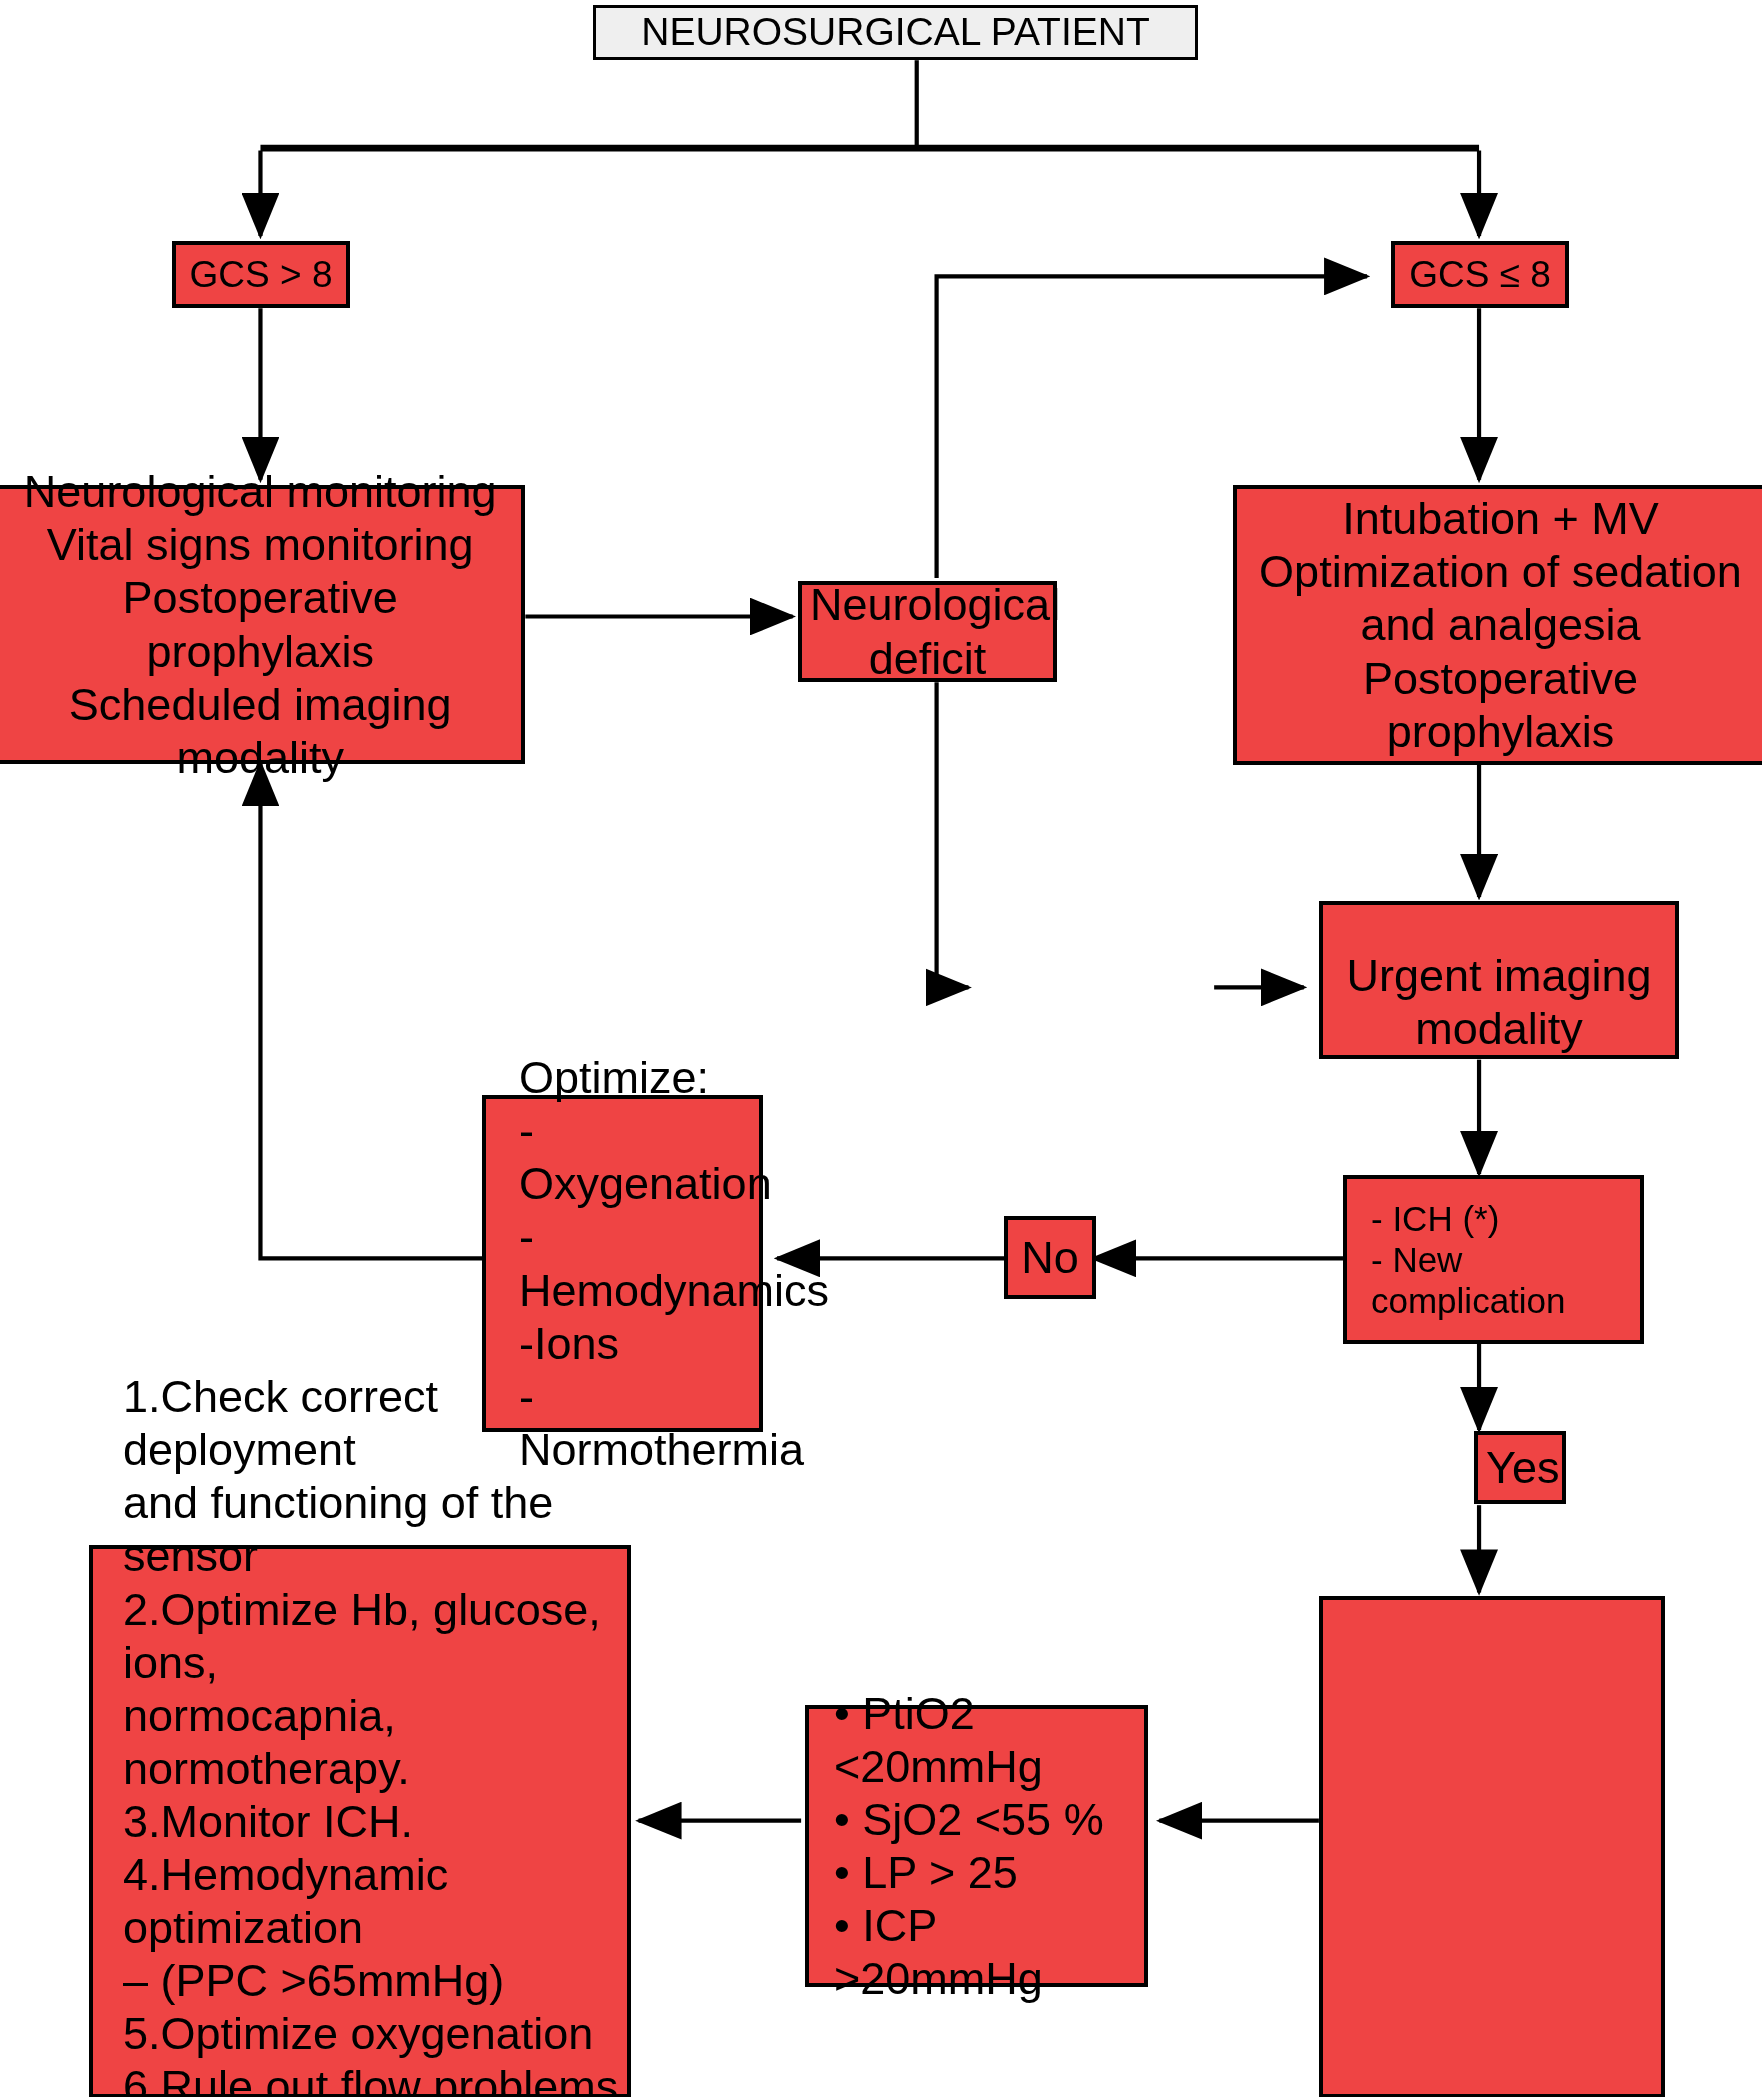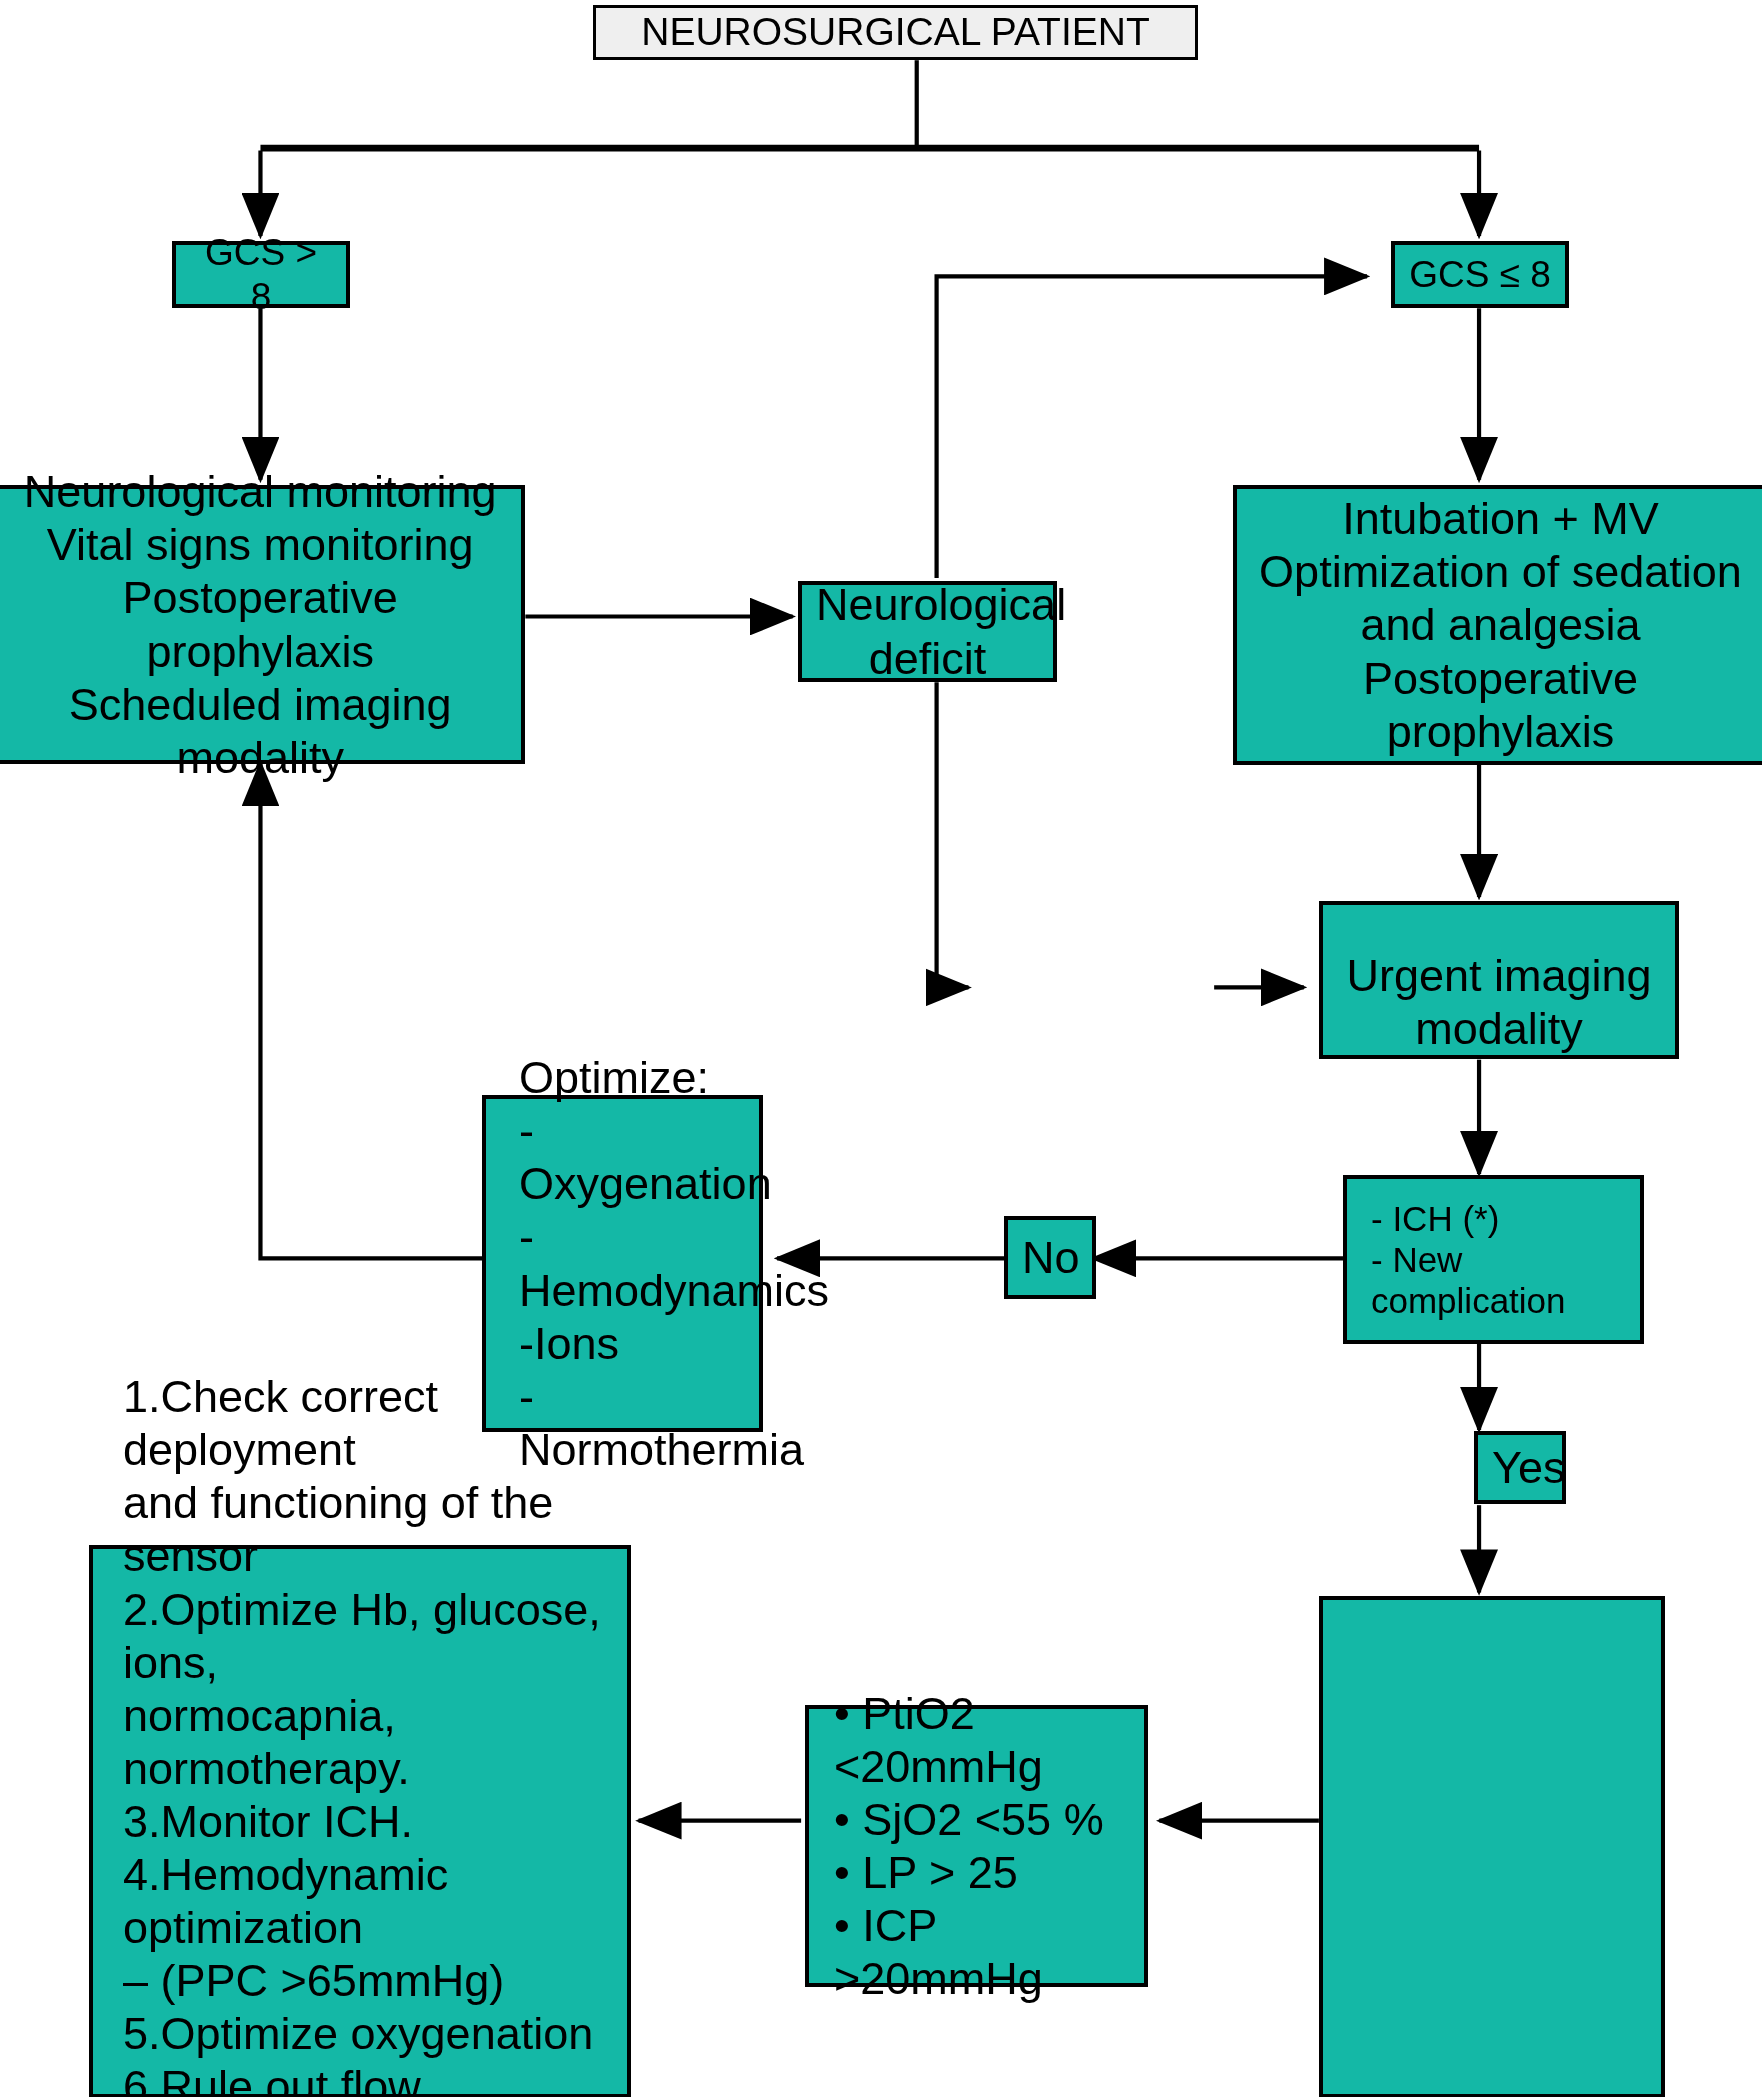--- a/index.html
+++ b/index.html
@@ -1,21 +1,21 @@
 <!DOCTYPE html>
 <html style="font-size:9.6px"><head>
 <meta charset="utf-8">
 <style>
   html,body{margin:0;padding:0;background:#ffffff;}
   body{font-family:"Liberation Sans", sans-serif;}
   #stage{position:relative;width:1763px;height:2097px;background:#fff;overflow:hidden;}
   svg.wires{position:absolute;left:0;top:0;width:1763px;height:2097px;pointer-events:none;}
-  .node{position:absolute;box-sizing:border-box;border:4.2px solid #000;background:#14b8a6;
+  .node{position:absolute;box-sizing:border-box;border:4.2px solid #000;background:#ef4444;
         display:flex;align-items:center;justify-content:center;color:#000;}
-  .node .txt{width:100%;padding:0 14px;box-sizing:border-box;line-height:1.18;white-space:pre-line;}
+  .node .txt{width:100%;padding:0 8px;box-sizing:border-box;line-height:1.18;white-space:pre-line;}
   .c{text-align:center;}
   .l{text-align:left;}
   .title-node{background:#efefef;border-width:3.6px;}
   .f58{font-size:35px;}
   .f60{font-size:45px;}
   .f62{font-size:37px;}
   .f64{font-size:39px;}
 </style>
 </head>
 <body>

